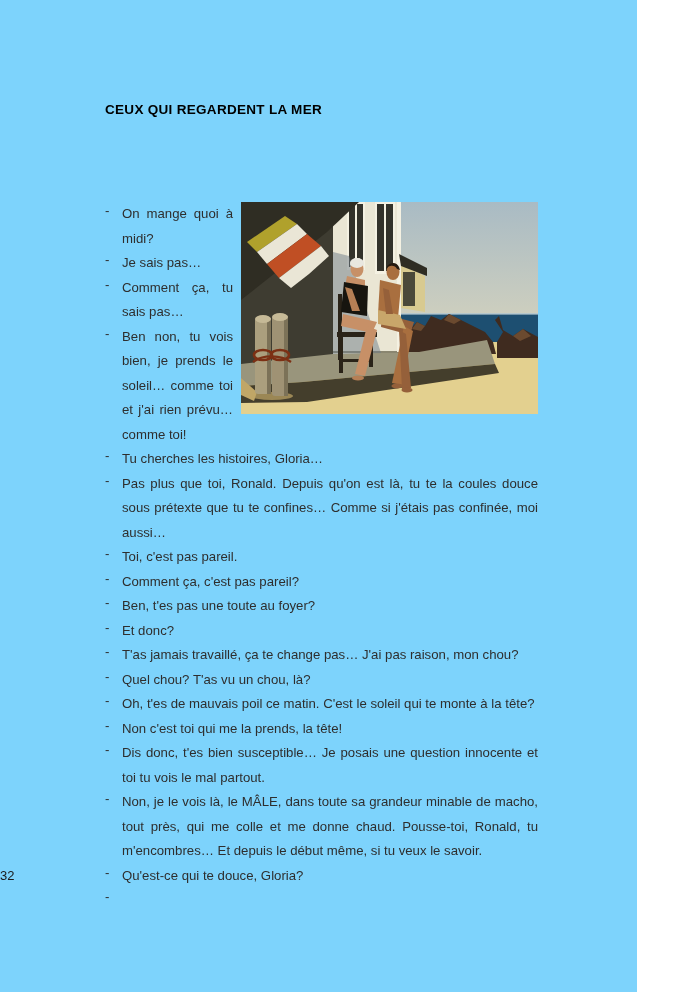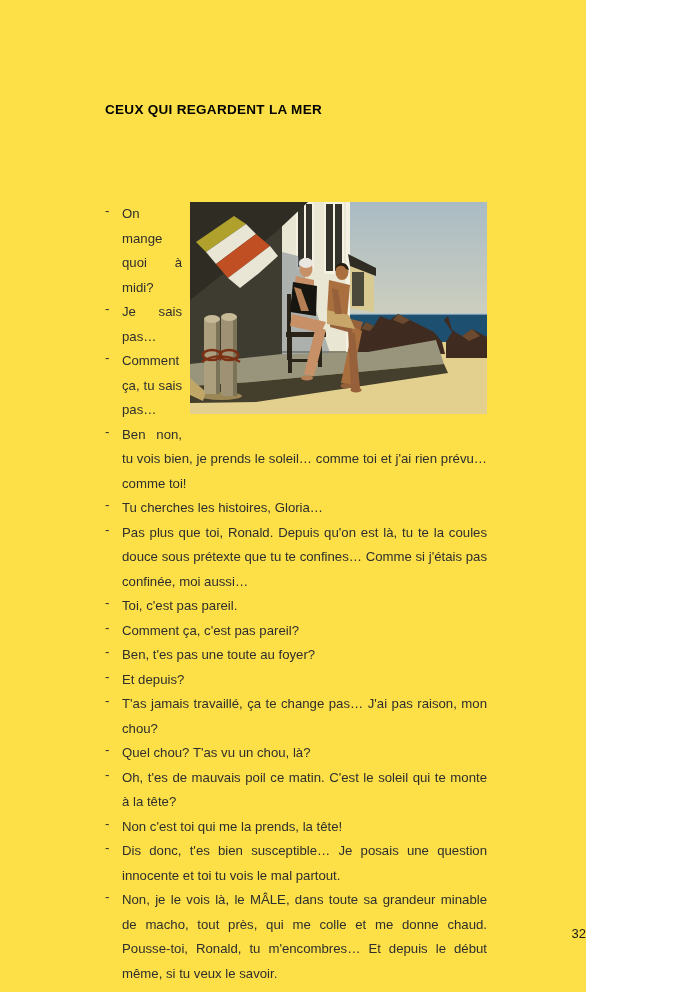--- a/index.html
+++ b/index.html
@@ -1,25 +1,25 @@
 <!DOCTYPE html>
 <html><head>
 <meta charset="utf-8">
 <style>
   html,body{margin:0;padding:0;background:#ffffff;}
   body{font-family:"Liberation Sans","DejaVu Sans",sans-serif;color:#2e2e2e;}
-  .page{position:relative;width:586px;height:992px;background:#fde047;overflow:hidden;}
+  .page{position:relative;width:637px;height:992px;background:#7dd3fc;overflow:hidden;}
   .content{padding:102px 99px 0 105px;}
   .doc-title{font-size:13.5px;font-weight:bold;letter-spacing:.3px;color:#000;margin:0;line-height:16px;}
   .dialogue{margin-top:84px;font-size:13.2px;line-height:24.5px;}
   .dialogue p{margin:0;padding-left:17px;position:relative;text-align:justify;}
   .dash{position:absolute;left:0;top:0;transform:translateY(-3.5px);display:inline-block;color:#2e2e2e;}
   figure.painting-wrap{float:right;width:297px;height:212px;margin:0 0 14px 8px;padding:0;}
   svg.painting{display:block;width:297px;height:212px;}
-  .footer{position:absolute;left:0;top:926px;width:100%;text-align:right;font-size:13px;color:#1a1a1a;}
+  .footer{position:absolute;left:0;top:868px;width:100%;text-align:left;font-size:13px;color:#1a1a1a;}
 </style>
 </head>
 <body>
 
 <div class="page">
   <div class="content">
     <h1 class="doc-title">CEUX QUI REGARDENT LA MER</h1>
 
     <div class="dialogue">
       <figure class="painting-wrap">
@@ -126,21 +126,21 @@
 
     <p><span class="dash">-</span><span>On mange quoi à midi?</span></p>
         <p><span class="dash">-</span><span>Je sais pas…</span></p>
         <p><span class="dash">-</span><span>Comment ça, tu sais pas…</span></p>
         <p><span class="dash">-</span><span>Ben non, tu vois bien, je prends le soleil… comme toi et j'ai rien prévu… comme toi!</span></p>
         <p><span class="dash">-</span><span>Tu cherches les histoires, Gloria…</span></p>
         <p><span class="dash">-</span><span>Pas plus que toi, Ronald. Depuis qu'on est là, tu te la coules douce sous prétexte que tu te confines… Comme si j'étais pas confinée, moi aussi…</span></p>
         <p><span class="dash">-</span><span>Toi, c'est pas pareil.</span></p>
         <p><span class="dash">-</span><span>Comment ça, c'est pas pareil?</span></p>
         <p><span class="dash">-</span><span>Ben, t'es pas une toute au foyer?</span></p>
-        <p><span class="dash">-</span><span>Et depuis?</span></p>
+        <p><span class="dash">-</span><span>Et donc?</span></p>
         <p><span class="dash">-</span><span>T'as jamais travaillé, ça te change pas… J'ai pas raison, mon chou?</span></p>
         <p><span class="dash">-</span><span>Quel chou? T'as vu un chou, là?</span></p>
         <p><span class="dash">-</span><span>Oh, t'es de mauvais poil ce matin. C'est le soleil qui te monte à la tête?</span></p>
         <p><span class="dash">-</span><span>Non c'est toi qui me la prends, la tête!</span></p>
         <p><span class="dash">-</span><span>Dis donc, t'es bien susceptible… Je posais une question innocente et toi tu vois le mal partout.</span></p>
         <p><span class="dash">-</span><span>Non, je le vois là, le MÂLE, dans toute sa grandeur minable de macho, tout près, qui me colle et me donne chaud. Pousse-toi, Ronald, tu m'encombres… Et depuis le début même, si tu veux le savoir.</span></p>
         <p><span class="dash">-</span><span>Qu'est-ce qui te douce, Gloria?</span></p>
         <p><span class="dash">-</span></p>
       </div>
   </div>

